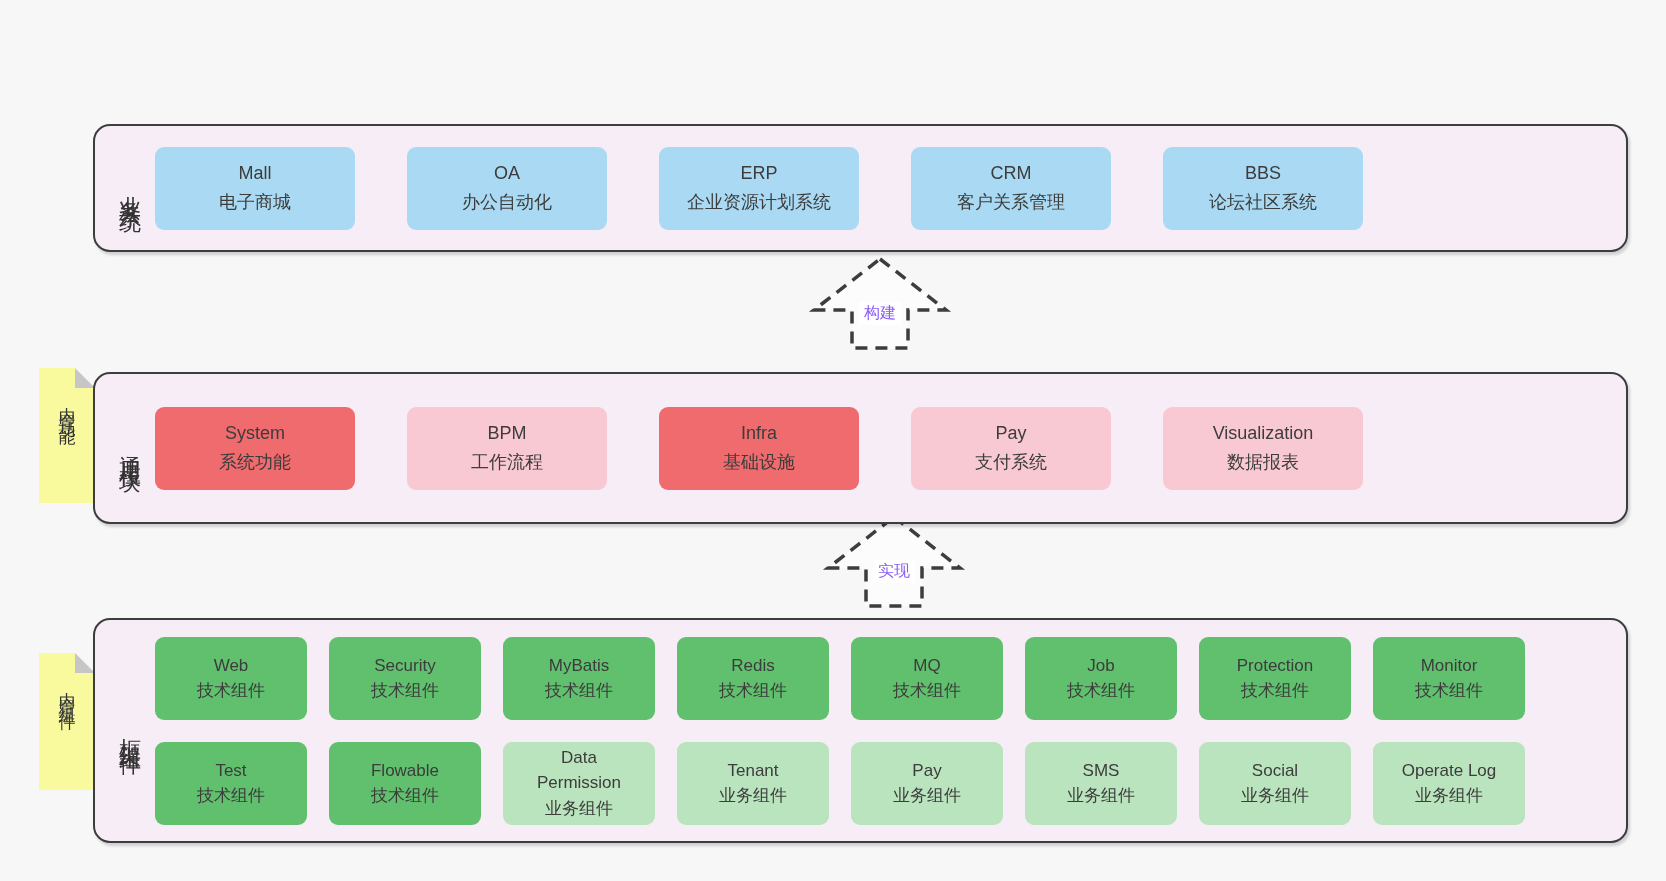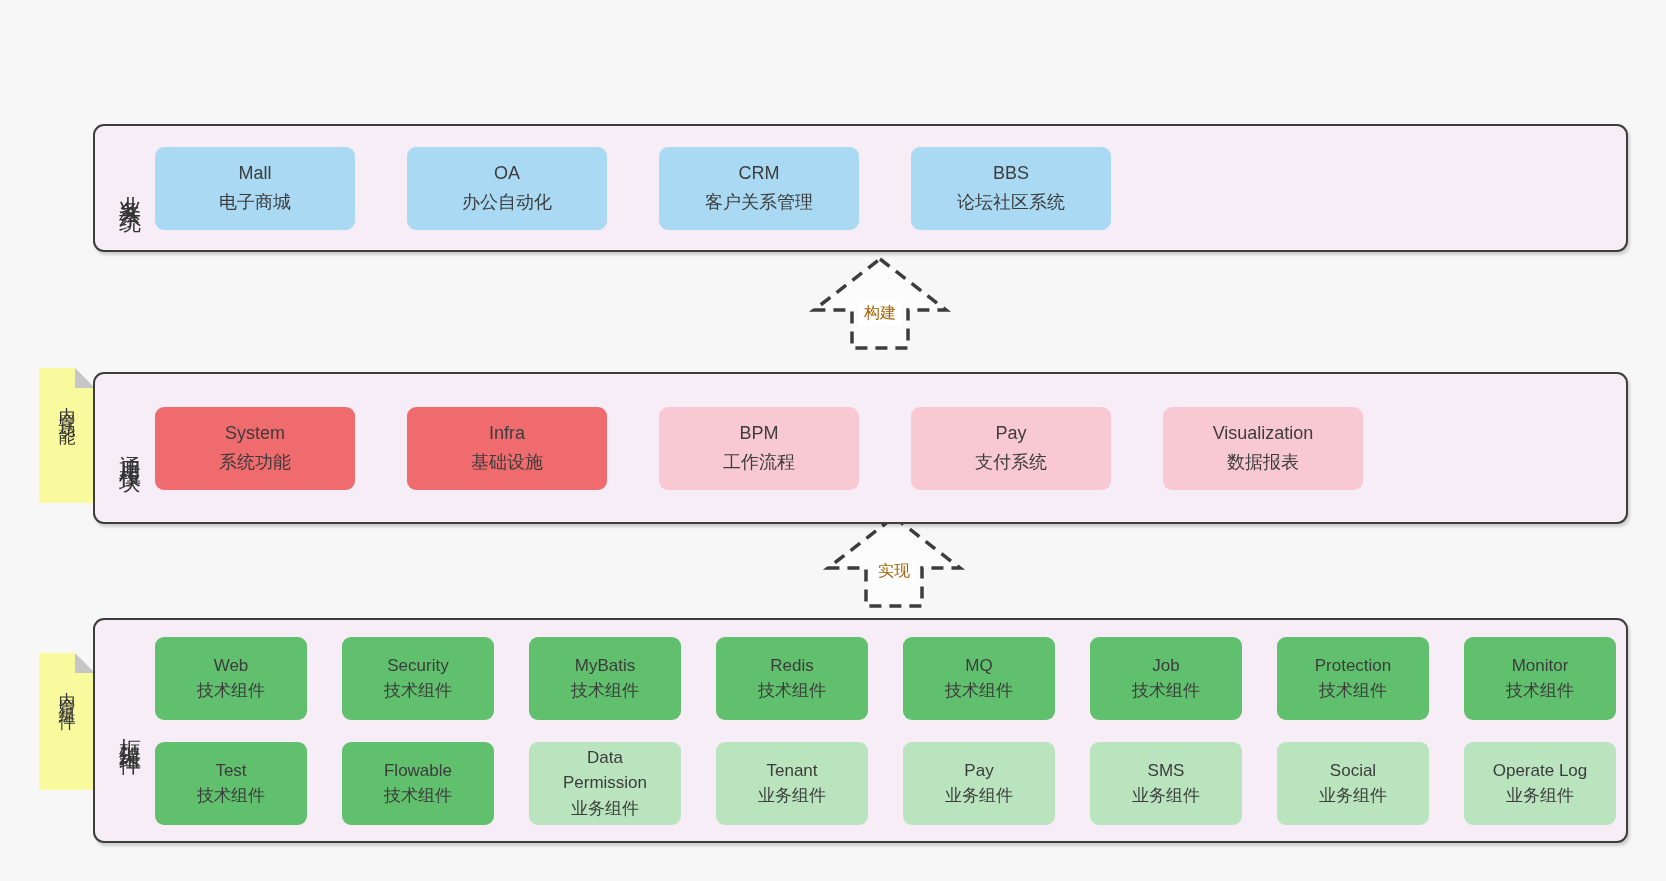--- a/index.html
+++ b/index.html
@@ -8,21 +8,21 @@
     position:relative;
     background:#f7f7f7;
     font-family:"Liberation Sans","DejaVu Sans",sans-serif;
     color:#3c3c3c;
     overflow:hidden;
   }
   
   .layer{
     position:absolute;left:93px;width:1535px;
     background:#f7edf6;
-    border:2.5px solid #3d3d3d;border-radius:11px;
+    border:2.5px solid #3d3d3d;border-radius:17px;
     box-shadow:2px 3px 3px rgba(0,0,0,.16);
     display:flex;align-items:center;
     padding-left:16px;
     z-index:2;
   }
   #layer-business{top:124px;height:128px}
   #layer-modules{top:372px;height:152px}
   #layer-framework{top:618px;height:225px}
   .layer-label{
     writing-mode:vertical-rl;text-orientation:upright;
@@ -30,21 +30,21 @@
     width:30px;margin-right:14px;text-align:center;color:#333;
   }
   
   .boxes{display:flex;gap:52px}
   .box{
     width:200px;height:83px;border-radius:9px;
     display:flex;flex-direction:column;justify-content:center;align-items:center;
     text-align:center;font-size:18px;line-height:1.6;
   }
   .rows{display:flex;flex-direction:column;gap:22px}
-  .rows .boxes{gap:35px}
+  .rows .boxes{gap:22px}
   .rows .box{width:152px;height:83px;font-size:17px;line-height:1.5}
   .rows .box .box-title{max-width:122px}
   .blue{background:#aadaf3}
   .red{background:#f06b6e}
   .pink{background:#f9c9d3}
   .green-dark{background:#60c06d}
   .green-light{background:#b9e4bd}
   
   .sticky{
     position:absolute;left:39px;width:56px;
@@ -62,36 +62,40 @@
     writing-mode:vertical-rl;text-orientation:upright;
     font-size:17px;letter-spacing:7px;line-height:1;color:#333;
   }
   
   .arrow{position:absolute;width:170px;height:96px;z-index:0}
   #arrow-build{left:795px;top:256px}
   #arrow-implement{left:809px;top:514px}
   .arrow svg{position:absolute;left:0;top:0}
   .arrow-label{
     position:absolute;left:50%;top:46px;transform:translateX(-50%);
-    background:#fff;padding:1px 5px;font-size:16px;white-space:nowrap;color:#a16207;
+    background:#fff;padding:1px 5px;font-size:16px;white-space:nowrap;color:#8b5cf6;
   }
 </style>
 </head>
 <body>
 
 <div class="layer" id="layer-business">
   <div class="layer-label">业务系统</div>
   <div class="boxes">
     <div class="box blue">
       <div class="box-title">Mall</div>
       <div class="box-sub">电子商城</div>
     </div>
     <div class="box blue">
       <div class="box-title">OA</div>
       <div class="box-sub">办公自动化</div>
+    </div>
+    <div class="box blue">
+      <div class="box-title">ERP</div>
+      <div class="box-sub">企业资源计划系统</div>
     </div>
     <div class="box blue">
       <div class="box-title">CRM</div>
       <div class="box-sub">客户关系管理</div>
     </div>
     <div class="box blue">
       <div class="box-title">BBS</div>
       <div class="box-sub">论坛社区系统</div>
     </div>
   </div>
@@ -107,27 +111,27 @@
 <div class="sticky" id="sticky-modules">
   <div class="sticky-label">内置功能</div>
 </div>
 <div class="layer" id="layer-modules">
   <div class="layer-label">通用模块</div>
   <div class="boxes">
     <div class="box red">
       <div class="box-title">System</div>
       <div class="box-sub">系统功能</div>
     </div>
+    <div class="box pink">
+      <div class="box-title">BPM</div>
+      <div class="box-sub">工作流程</div>
+    </div>
     <div class="box red">
       <div class="box-title">Infra</div>
       <div class="box-sub">基础设施</div>
-    </div>
-    <div class="box pink">
-      <div class="box-title">BPM</div>
-      <div class="box-sub">工作流程</div>
     </div>
     <div class="box pink">
       <div class="box-title">Pay</div>
       <div class="box-sub">支付系统</div>
     </div>
     <div class="box pink">
       <div class="box-title">Visualization</div>
       <div class="box-sub">数据报表</div>
     </div>
   </div>

